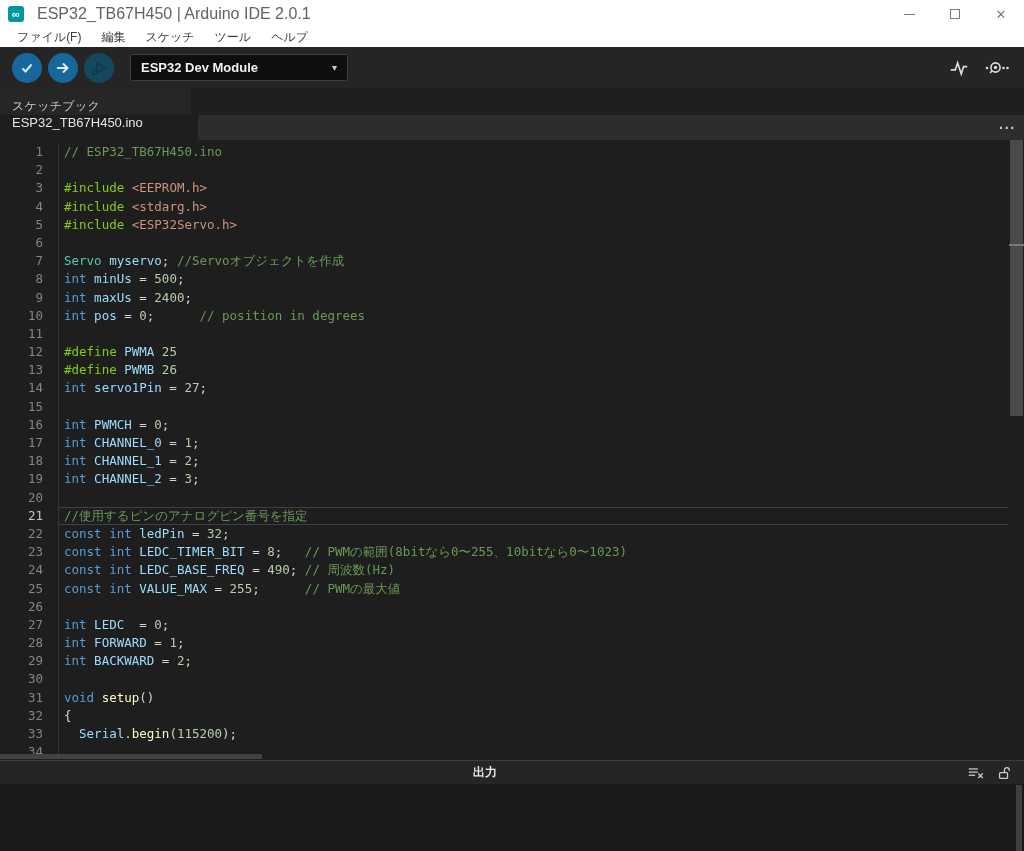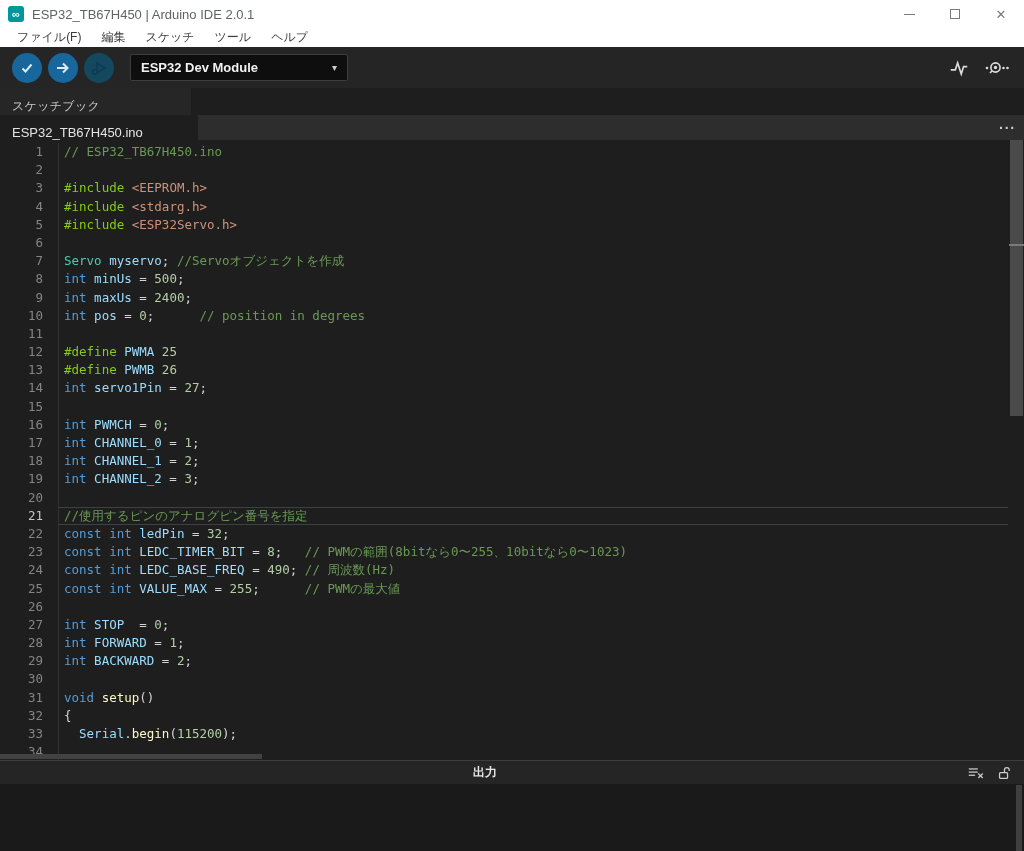--- a/index.html
+++ b/index.html
@@ -5,21 +5,21 @@
   * { box-sizing: border-box; margin: 0; padding: 0; }
   html,body { width:1024px; height:851px; overflow:hidden; background:#1e1e1e;
               font-family:"Liberation Sans", sans-serif; }
   .window { position:absolute; inset:0; width:1024px; height:851px; }
 
   
   .titlebar { position:absolute; top:0; left:0; right:0; height:28px; background:#ffffff;
               display:flex; align-items:center; padding-left:8px; }
   .app-icon { width:16px; height:16px; border-radius:3px; background:#00979c; color:#fff;
               font-size:11px; font-weight:bold; display:flex; align-items:center; justify-content:center; }
-  .win-title { margin-left:8px; font-size:13px; color:#5f6368; }
+  .win-title { margin-left:13px; font-size:16px; color:#5f6368; }
   .win-controls { position:absolute; right:0; top:0; height:28px; display:flex; }
   .win-btn { width:46px; height:28px; display:flex; align-items:center; justify-content:center; color:#7a7a7a; }
   .glyph-min { width:11px; height:1px; background:#7a7a7a; display:block; }
   .glyph-max { width:10px; height:10px; border:1px solid #7a7a7a; display:block; }
   .glyph-close { font-size:13px; line-height:1; }
 
   
   .menubar { position:absolute; top:28px; left:0; right:0; height:19px; background:#ffffff;
              display:flex; align-items:flex-end; padding-left:8px; gap:2px; }
   .menu-item { font-size:12px; color:#3c3c3c; padding:1px 9px; }
@@ -53,21 +53,21 @@
   .sb-tab.active::after { content:""; position:absolute; left:3px; right:3px; bottom:0; height:2px; background:#e7e7e7; }
   .sb-list { position:absolute; top:54px; left:0; right:0; }
   .sb-item { height:28px; display:flex; align-items:center; padding-left:7px; gap:5px;
              color:#cccccc; font-size:13px; font-weight:bold; }
   .sb-item.selected { background:#0b5a77; color:#ffffff; }
 
   .right-col { flex:1; display:flex; flex-direction:column; min-width:0; }
 
   
   .tabbar { height:25px; background:#2d2d2d; display:flex; align-items:stretch; position:relative; flex:none; }
-  .tab { background:#1e1e1e; padding:0 14px 0 12px; display:flex; align-items:flex-end;
+  .tab { background:#1e1e1e; padding:0 14px 0 12px; display:flex; align-items:flex-start;
          color:#e4e4e4; font-size:13px; min-width:198px; }
   .tab-more { position:absolute; right:8px; top:0; height:25px; display:flex; align-items:center;
               color:#cfcfcf; font-size:14px; letter-spacing:1px; font-weight:bold; }
 
   .editor { position:relative; height:620px; background:#1e1e1e; overflow:hidden; flex:none; }
   .code { position:absolute; top:3px; left:0; right:16px; font-family:"DejaVu Sans Mono", monospace;
           font-size:12.5px; }
   .ln { display:flex; height:18.2px; line-height:18.2px; white-space:pre; }
   .num { width:58px; flex:none; text-align:right; padding-right:15px; color:#858585; }
   .txt { flex:1; border-left:1px solid #323232; padding-left:5px; min-width:0; }
@@ -269,21 +269,21 @@
             <div class="ln"><span class="num">17</span><span class="txt"><span class="kw">int</span><span class="pl"> </span><span class="va">CHANNEL_0</span><span class="pl"> = </span><span class="nu">1</span><span class="pl">;</span></span></div>
             <div class="ln"><span class="num">18</span><span class="txt"><span class="kw">int</span><span class="pl"> </span><span class="va">CHANNEL_1</span><span class="pl"> = </span><span class="nu">2</span><span class="pl">;</span></span></div>
             <div class="ln"><span class="num">19</span><span class="txt"><span class="kw">int</span><span class="pl"> </span><span class="va">CHANNEL_2</span><span class="pl"> = </span><span class="nu">3</span><span class="pl">;</span></span></div>
             <div class="ln"><span class="num">20</span><span class="txt"></span></div>
             <div class="ln cur"><span class="num">21</span><span class="txt"><span class="cm">//使用するピンのアナログピン番号を指定</span></span></div>
             <div class="ln"><span class="num">22</span><span class="txt"><span class="kw">const</span><span class="pl"> </span><span class="kw">int</span><span class="pl"> </span><span class="va">ledPin</span><span class="pl"> = </span><span class="nu">32</span><span class="pl">;</span></span></div>
             <div class="ln"><span class="num">23</span><span class="txt"><span class="kw">const</span><span class="pl"> </span><span class="kw">int</span><span class="pl"> </span><span class="va">LEDC_TIMER_BIT</span><span class="pl"> = </span><span class="nu">8</span><span class="pl">;   </span><span class="cm">// PWMの範囲(8bitなら0〜255、10bitなら0〜1023)</span></span></div>
             <div class="ln"><span class="num">24</span><span class="txt"><span class="kw">const</span><span class="pl"> </span><span class="kw">int</span><span class="pl"> </span><span class="va">LEDC_BASE_FREQ</span><span class="pl"> = </span><span class="nu">490</span><span class="pl">; </span><span class="cm">// 周波数(Hz)</span></span></div>
             <div class="ln"><span class="num">25</span><span class="txt"><span class="kw">const</span><span class="pl"> </span><span class="kw">int</span><span class="pl"> </span><span class="va">VALUE_MAX</span><span class="pl"> = </span><span class="nu">255</span><span class="pl">;      </span><span class="cm">// PWMの最大値</span></span></div>
             <div class="ln"><span class="num">26</span><span class="txt"></span></div>
-            <div class="ln"><span class="num">27</span><span class="txt"><span class="kw">int</span><span class="pl"> </span><span class="va">STOP</span><span class="pl">  = </span><span class="nu">0</span><span class="pl">;</span></span></div>
+            <div class="ln"><span class="num">27</span><span class="txt"><span class="kw">int</span><span class="pl"> </span><span class="va">LEDC</span><span class="pl">  = </span><span class="nu">0</span><span class="pl">;</span></span></div>
             <div class="ln"><span class="num">28</span><span class="txt"><span class="kw">int</span><span class="pl"> </span><span class="va">FORWARD</span><span class="pl"> = </span><span class="nu">1</span><span class="pl">;</span></span></div>
             <div class="ln"><span class="num">29</span><span class="txt"><span class="kw">int</span><span class="pl"> </span><span class="va">BACKWARD</span><span class="pl"> = </span><span class="nu">2</span><span class="pl">;</span></span></div>
             <div class="ln"><span class="num">30</span><span class="txt"></span></div>
             <div class="ln"><span class="num">31</span><span class="txt"><span class="kw">void</span><span class="pl"> </span><span class="fn">setup</span><span class="pl">()</span></span></div>
             <div class="ln"><span class="num">32</span><span class="txt"><span class="pl">{</span></span></div>
             <div class="ln"><span class="num">33</span><span class="txt"><span class="pl">  </span><span class="va">Serial</span><span class="pl">.</span><span class="fn">begin</span><span class="pl">(</span><span class="nu">115200</span><span class="pl">);</span></span></div>
             <div class="ln"><span class="num">34</span><span class="txt"></span></div>
           </div>
         <div class="vscroll">
           <div class="vthumb"></div>

